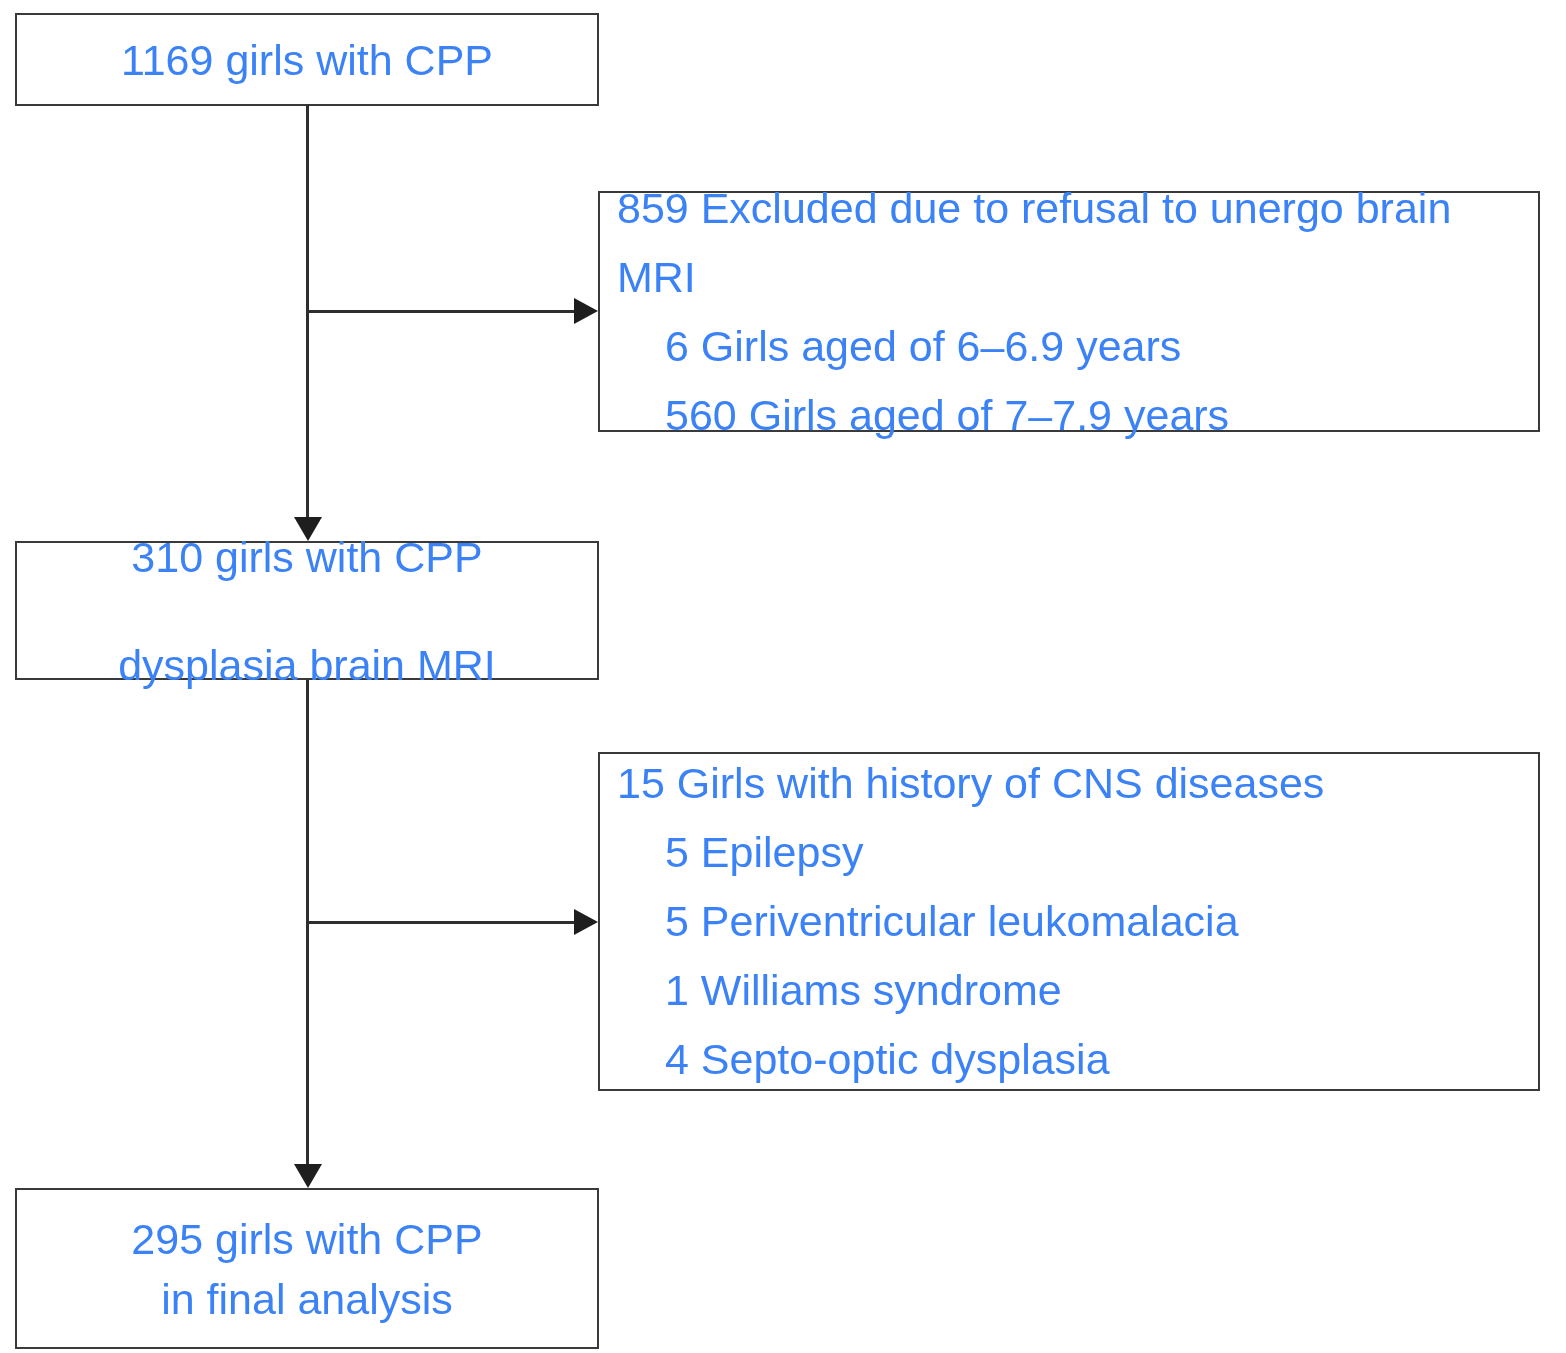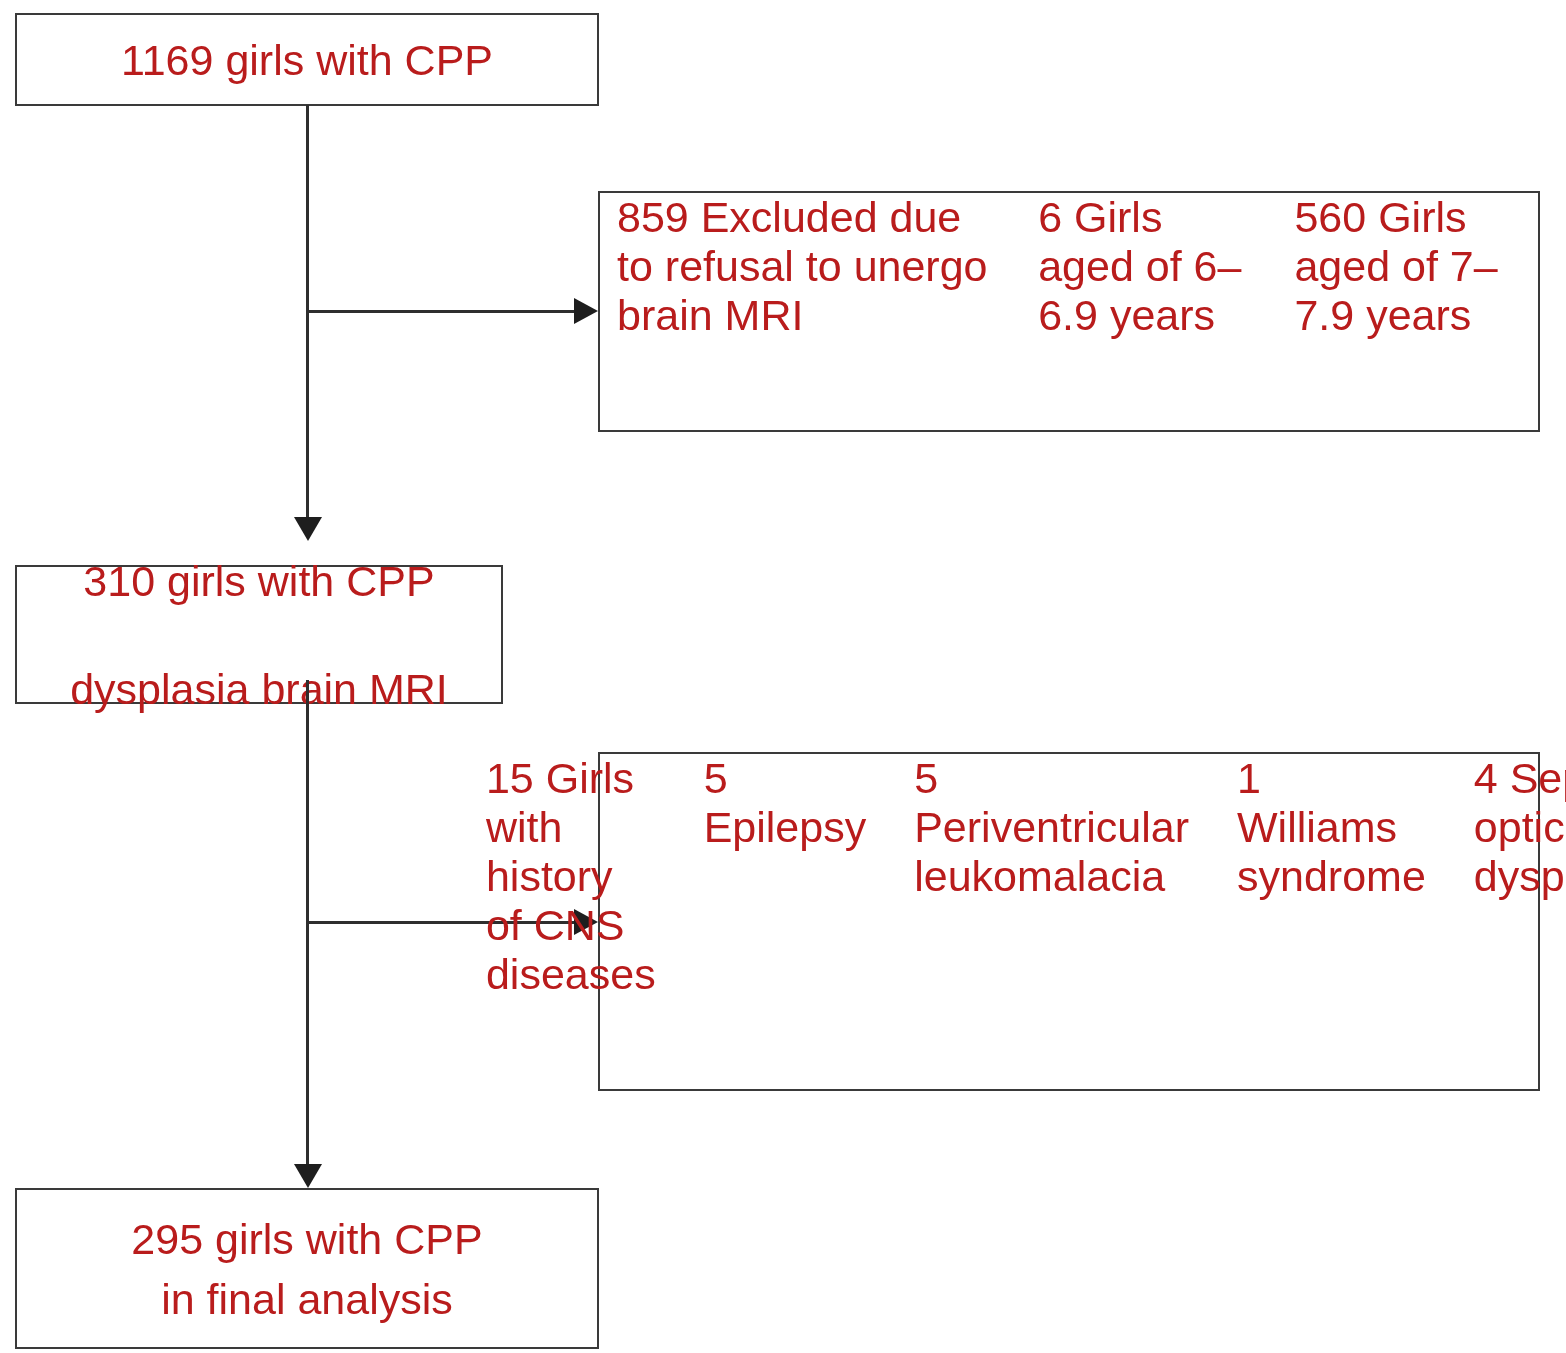--- a/index.html
+++ b/index.html
@@ -6,54 +6,55 @@
     margin: 0;
     padding: 0;
     background: #ffffff;
   }
   .canvas {
     position: relative;
     width: 1566px;
     height: 1353px;
     background: #ffffff;
     font-family: "Liberation Sans", sans-serif;
-    color: #b91c1c;
+    color: #3b82f6;
   }
 
   
   .box {
     position: absolute;
     box-sizing: border-box;
     border: 2px solid #3a3a3a;
     background: #ffffff;
   }
   .box.centered {
     display: flex;
     flex-direction: column;
     align-items: center;
     justify-content: center;
     text-align: center;
     font-size: 43px;
     line-height: 60px;
   }
   .box.listed {
     display: flex;
+    flex-direction: column;
     justify-content: center;
     font-size: 43px;
-    line-height: 49px;
+    line-height: 69px;
     padding-left: 17px;
     padding-right: 16px;
   }
   .box.listed .sub-item {
     margin-left: 48px;
   }
 
   #box-initial   { left: 15px;  top: 13px;   width: 584px; height: 93px;  }
   #box-excl-mri  { left: 598px; top: 191px;  width: 942px; height: 241px; }
-  #box-mri       { left: 15px;  top: 565px;  width: 488px; height: 139px; gap: 48px; }
+  #box-mri       { left: 15px;  top: 541px;  width: 584px; height: 139px; gap: 48px; }
   #box-excl-cns  { left: 598px; top: 752px;  width: 942px; height: 339px; }
   #box-final     { left: 15px;  top: 1188px; width: 584px; height: 161px; }
 
   
   .vline, .hline {
     position: absolute;
     background: #2e2e2e;
   }
   .vline { width: 3px; }
   .hline { height: 3px; }

